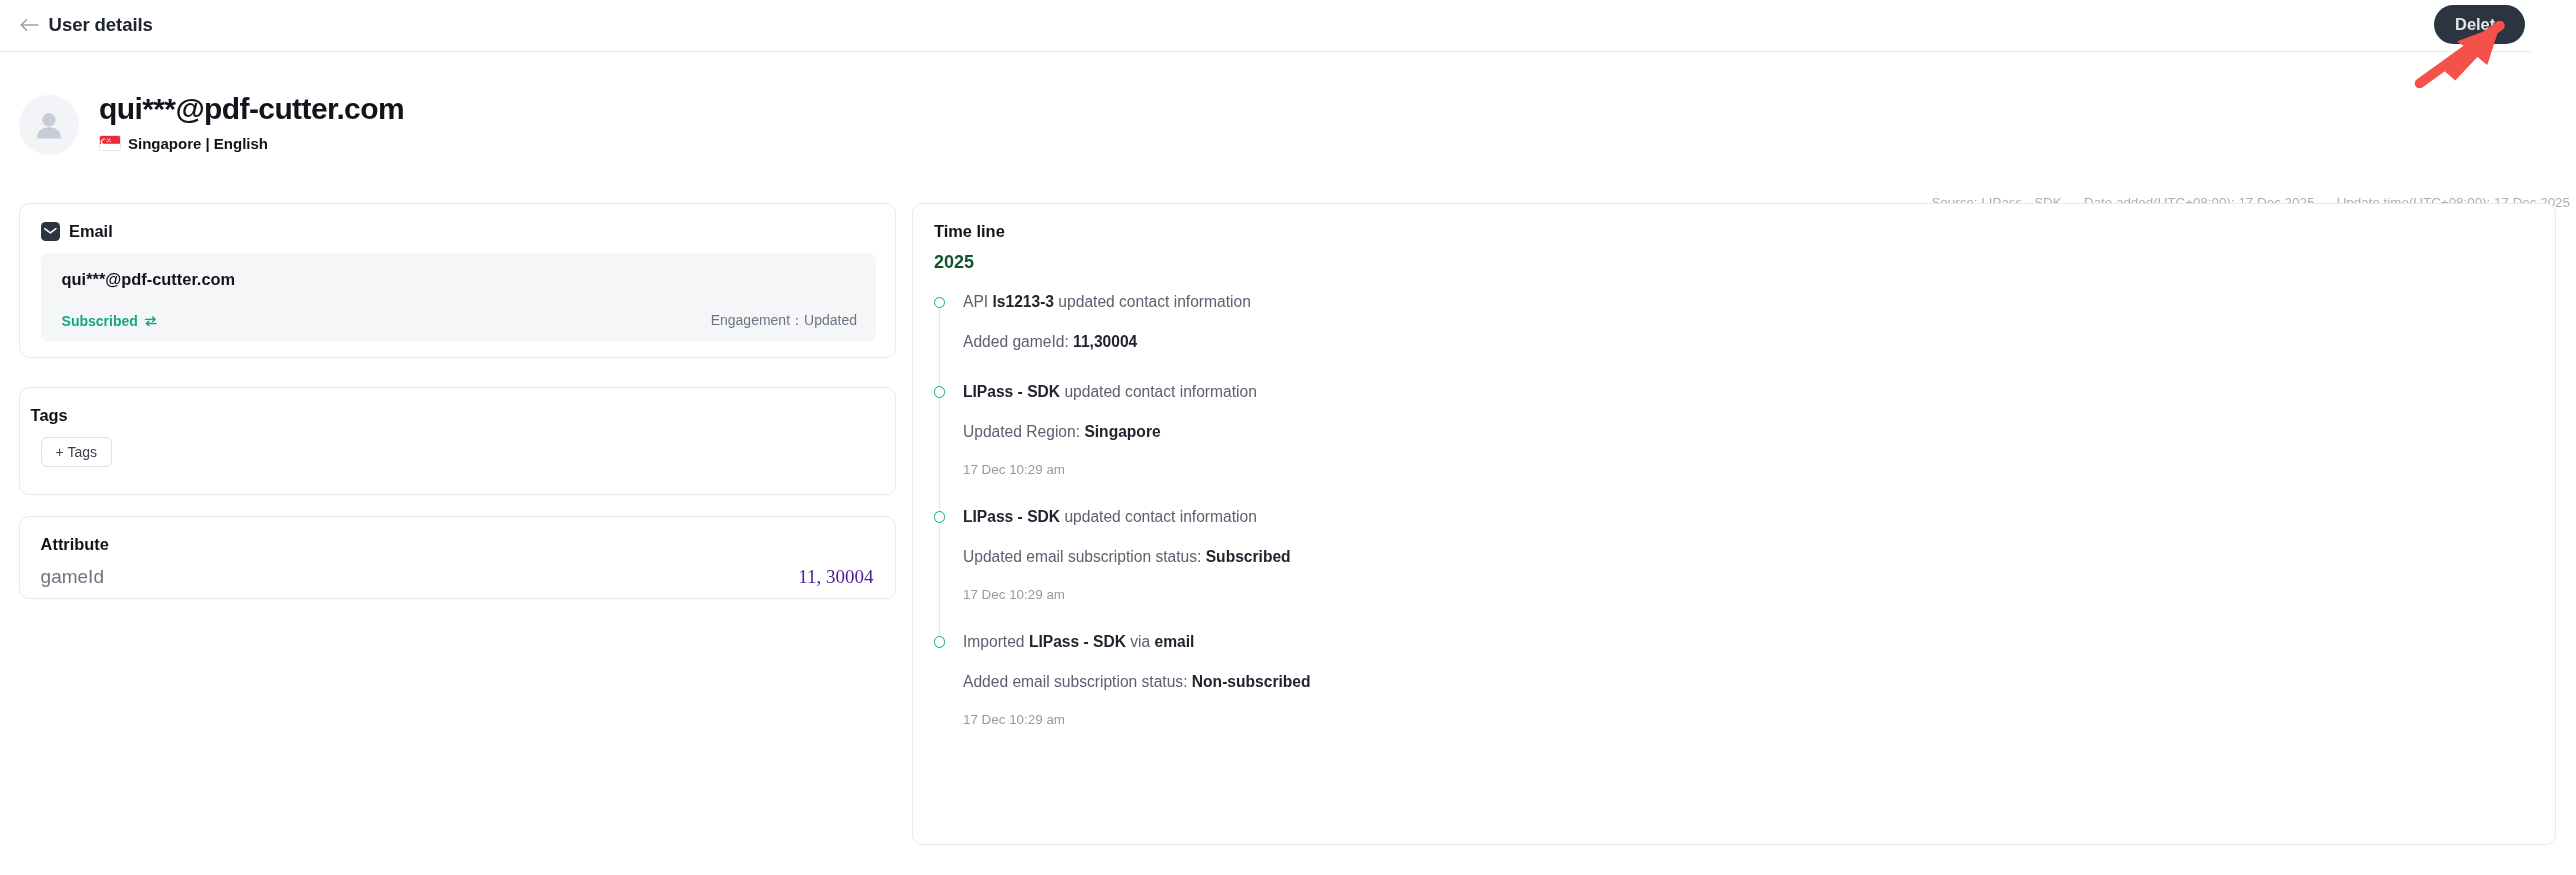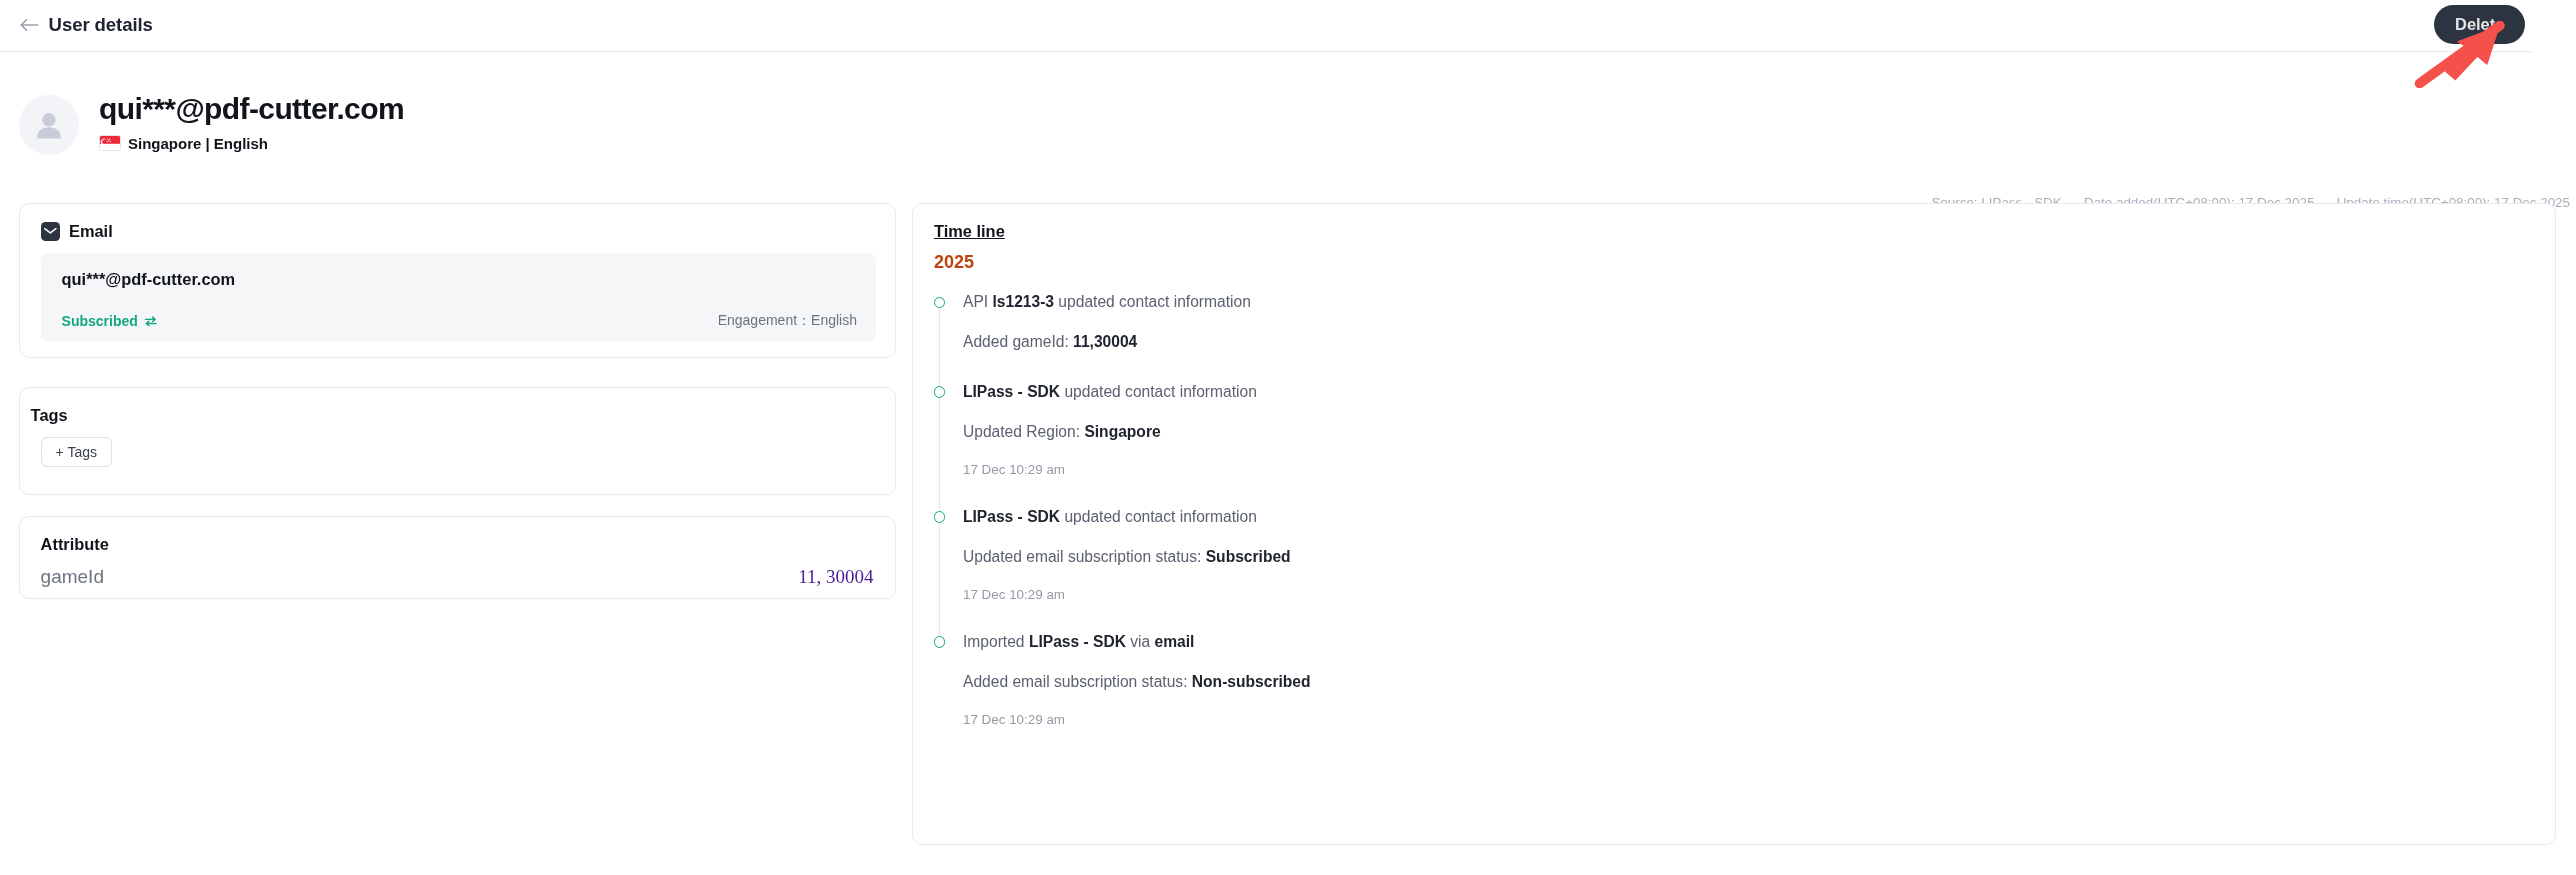--- a/index.html
+++ b/index.html
@@ -130,24 +130,24 @@
   .attr-row {
     position: absolute; left: 21px; right: 21px; top: 49px;
     display: flex; align-items: center; justify-content: space-between;
     font-size: 19px;
   }
   .attr-key { color: #6d7380; white-space: nowrap; }
   .attr-val { color: #4c1d95; white-space: nowrap; font-family: Liberation Serif, serif; }
 
   
   .card-timeline { left: 912px; top: 203px; width: 1644px; height: 642px; }
-  .tl-title { position: absolute; left: 21px; top: 18px; text-decoration: underline; }
+  .tl-title { position: absolute; left: 21px; top: 18px; }
   .tl-year {
     position: absolute; left: 21px; top: 48px;
-    font-size: 18px; font-weight: 700; color: #c2410c;
+    font-size: 18px; font-weight: 700; color: #14532d;
   }
   .tl-list {
     position: absolute; left: 21px; top: 88px; right: 21px;
   }
   .tl-item { position: relative; padding-left: 29px; padding-bottom: 30px; }
   .tl-item:last-child { padding-bottom: 0; }
   .tl-dot {
     position: absolute; left: 0px; top: 4.5px;
     width: 11.2px; height: 11.2px; border-radius: 50%;
     border: 1.5px solid #12a87f; background: #ffffff; box-sizing: border-box;
@@ -249,21 +249,21 @@
         <span class="sub-status">
           <span>Subscribed</span>
           <span>
             <svg width="13.4" height="10.4" viewBox="0 0 18 14">
               <path d="M2 4.5 H15 M11.5 1.5 L15 4.5 L11.5 7.5" fill="none" stroke="#12a87f" stroke-width="1.9" stroke-linecap="round" stroke-linejoin="round"></path>
               <path d="M16 10 H3 M6.5 7 L3 10 L6.5 13" fill="none" stroke="#12a87f" stroke-width="1.9" stroke-linecap="round" stroke-linejoin="round"></path>
             </svg>
           </span>
         </span>
         <span class="engagement">
-          <span>Engagement：</span><b>English</b>
+          <span>Engagement：</span><b>Updated</b>
         </span>
       </div>
     </div>
   </div>
 
   <div class="card card-tags">
     <div class="card-title tags-title">Tags</div>
     <button class="tags-btn">+ Tags</button>
   </div>
 

